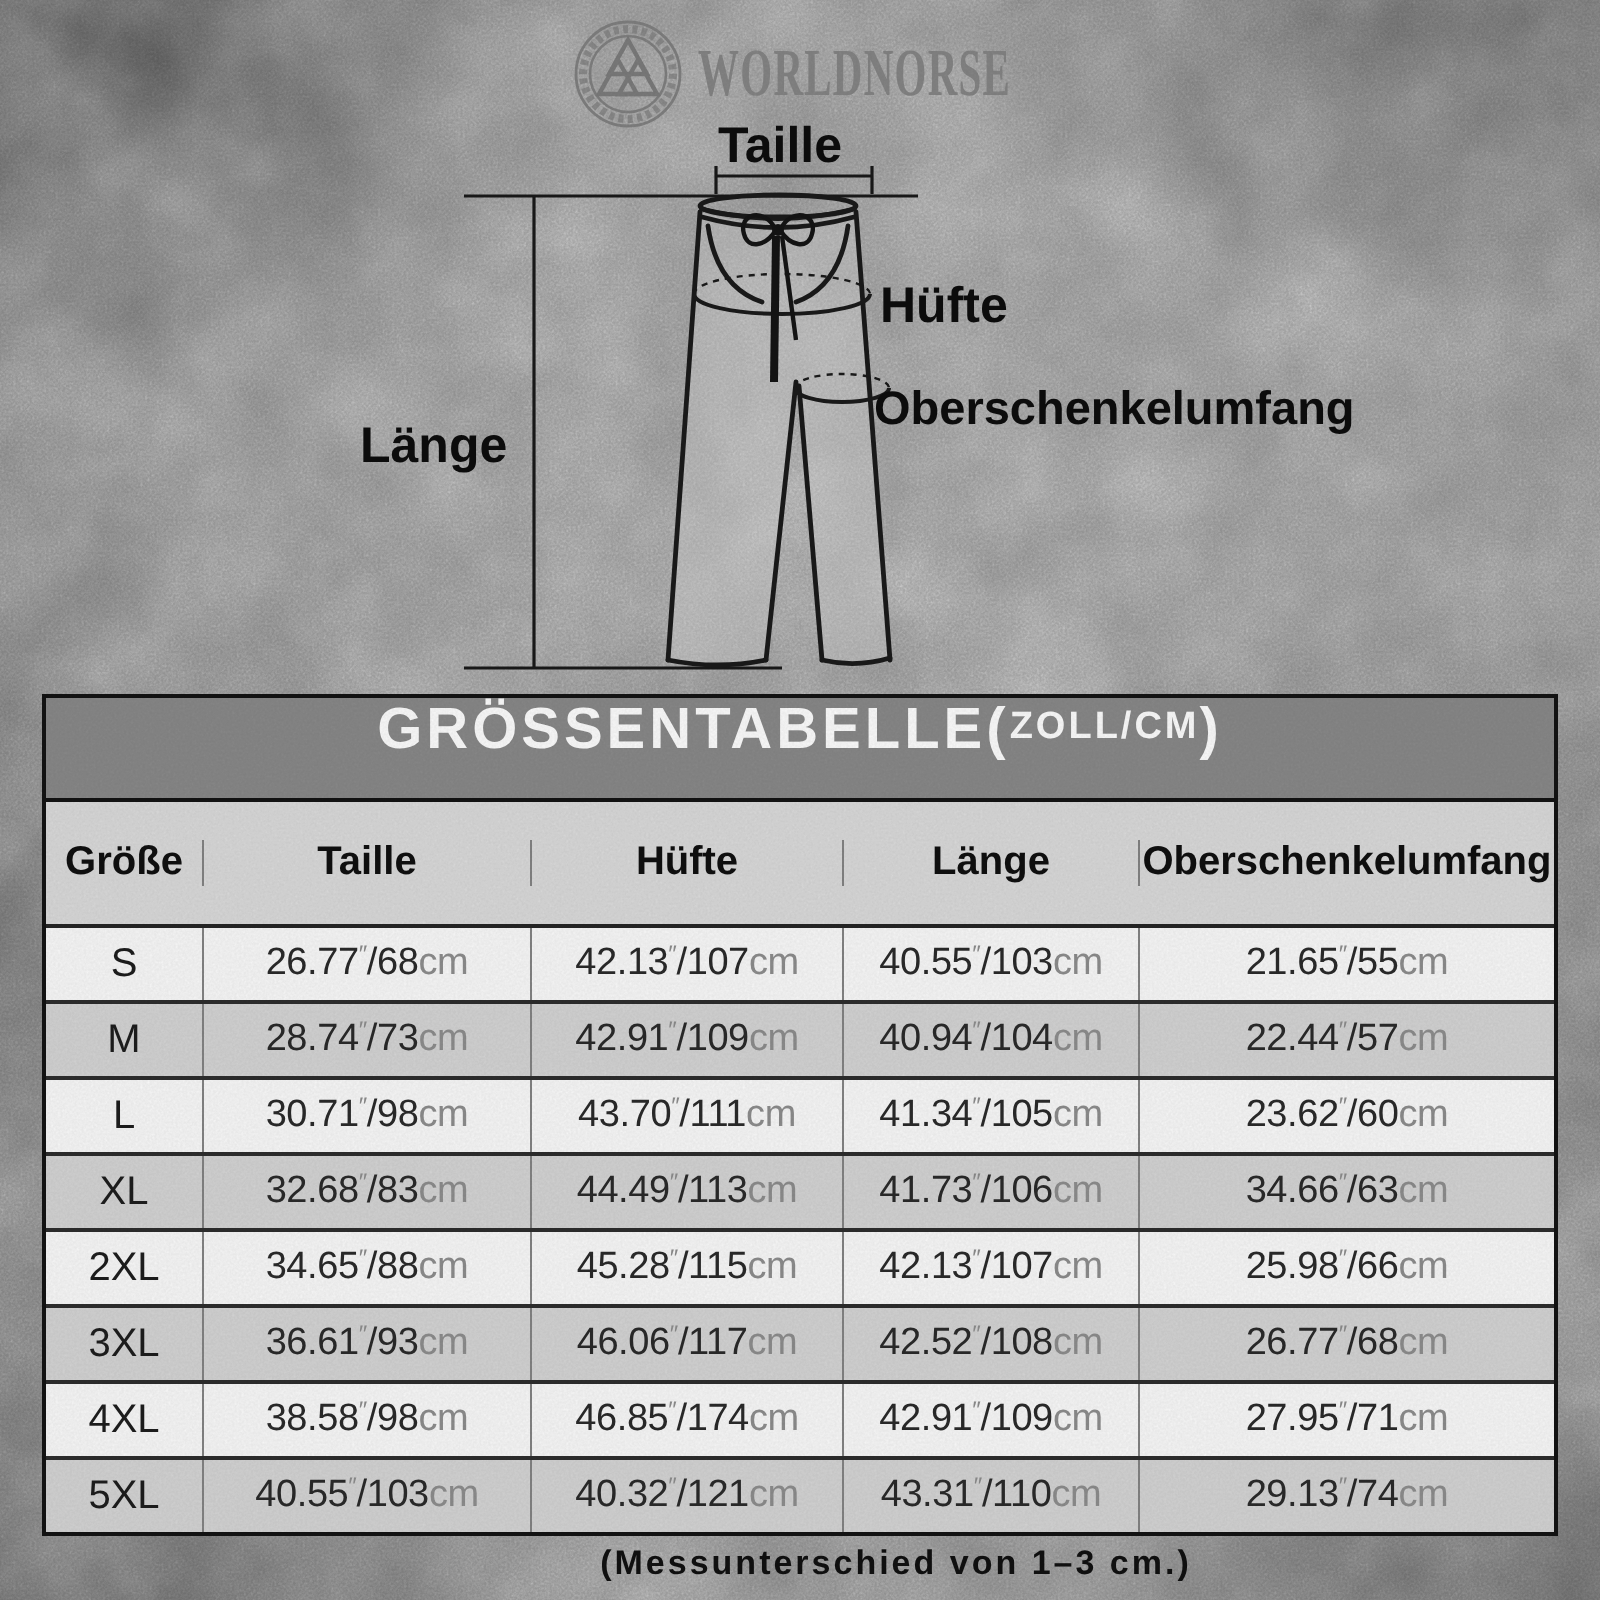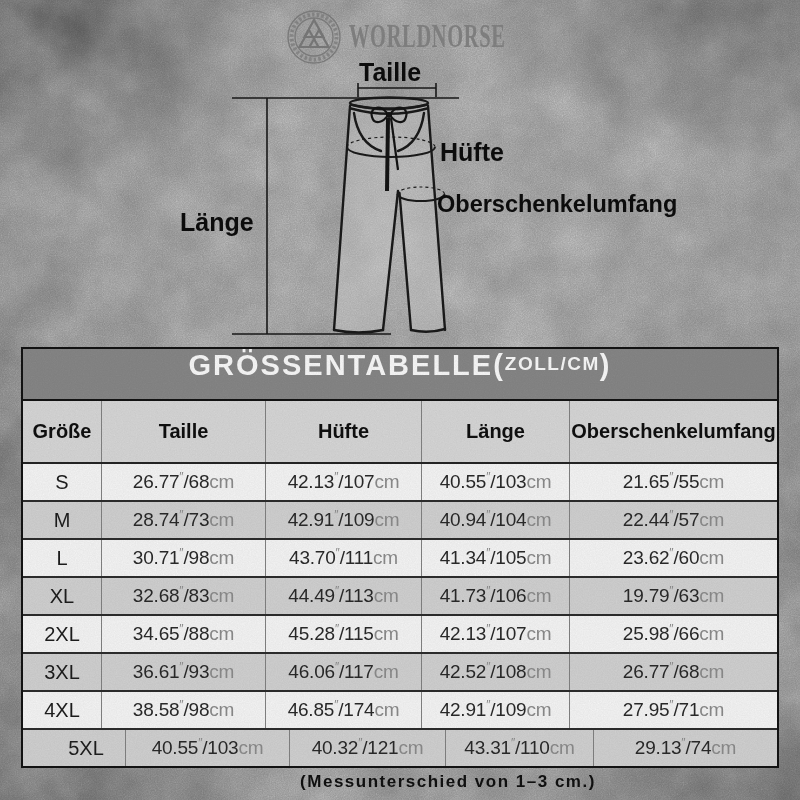--- a/index.html
+++ b/index.html
@@ -30,24 +30,24 @@
   .diagram-svg { position:absolute; left:0; top:0; }
   .dia-label { font-family:"Liberation Sans", sans-serif; font-weight:bold; fill:#0d0d0d; }
 
   
   .size-table { position:absolute; left:21px; top:347px; width:758px; box-sizing:border-box;
     border:2px solid #141414; background:#fbfbfb; z-index:10; }
   .table-title { height:50px; background:#8a8a8a; border-bottom:2px solid #141414;
     display:flex; align-items:flex-start; justify-content:center; color:#fff; font-weight:bold; white-space:nowrap; }
   .table-title .big   { font-size:29px; letter-spacing:2px; }
   .table-title .small { font-size:19px; letter-spacing:1.5px; padding-top:4px; }
-  .header-row { display:flex; height:61px; background:#dcdcdc; border-bottom:2px solid #262626; }
+  .header-row { display:flex; height:61px; background:#dcdcdc; border-bottom:2px solid #262626;align-items:center; }
   .header-row .cell { font-weight:bold; font-size:20px; color:#101010; }
   .trow { display:flex; height:36px; background:#fbfbfb; border-bottom:2px solid #2e2e2e; }
-  .trow:last-child { border-bottom:none;padding-left:24px; }
+  .trow:last-child { border-bottom:none; }
   .trow.alt { background:#d6d6d6; }
   .cell { display:flex; align-items:center; justify-content:center; box-sizing:border-box;
     border-left:1px solid #858585; overflow:hidden; white-space:nowrap; }
   .cell:first-child { border-left:none; }
   .col-0 { width:78px; }  .col-1 { width:164px; } .col-2 { width:156px; }
   .col-3 { width:148px; } .col-4 { flex:1; }
   .size-cell { font-size:20px; color:#1e1e1e; }
   .val-cell  { font-size:19px; color:#2b2b2b; letter-spacing:-0.2px; }
   .val-cell .num  { color:#2b2b2b; }
   .val-cell .mark { color:#8f8f8f; font-size:12px; align-self:flex-start; margin-top:6px; }
@@ -270,21 +270,21 @@
             <span class="unit">cm</span>
           </div>
           <div class="cell col-3 val-cell">
             <span class="num">41.73</span>
             <span class="mark">″</span>
             <span class="num">/</span>
             <span class="num">106</span>
             <span class="unit">cm</span>
           </div>
           <div class="cell col-4 val-cell">
-            <span class="num">19.79</span>
+            <span class="num">34.66</span>
             <span class="mark">″</span>
             <span class="num">/</span>
             <span class="num">63</span>
             <span class="unit">cm</span>
           </div>
         </div>
         <div class="trow">
           <div class="cell col-0 size-cell">2XL</div>
           <div class="cell col-1 val-cell">
             <span class="num">34.65</span>

